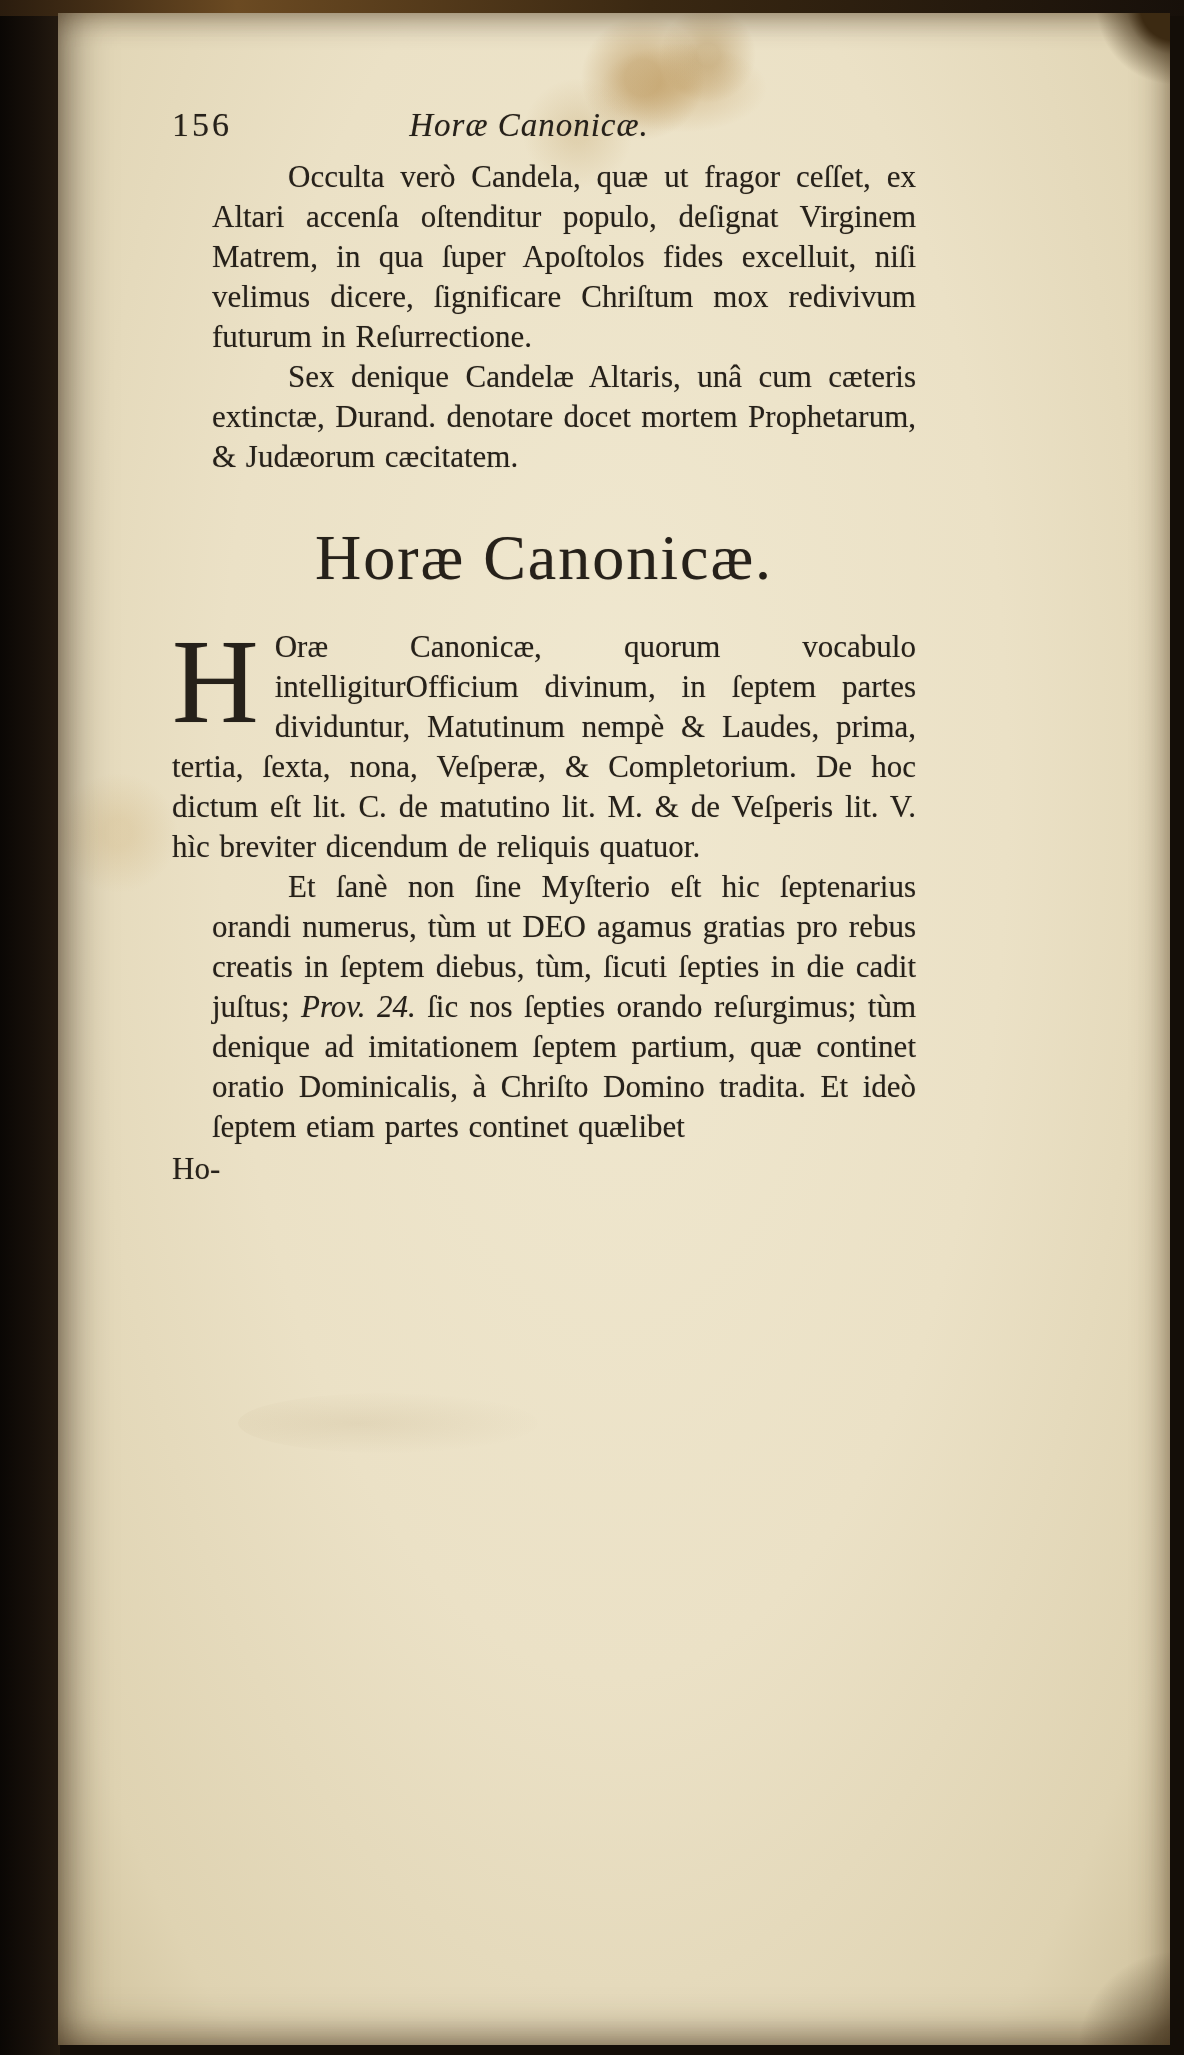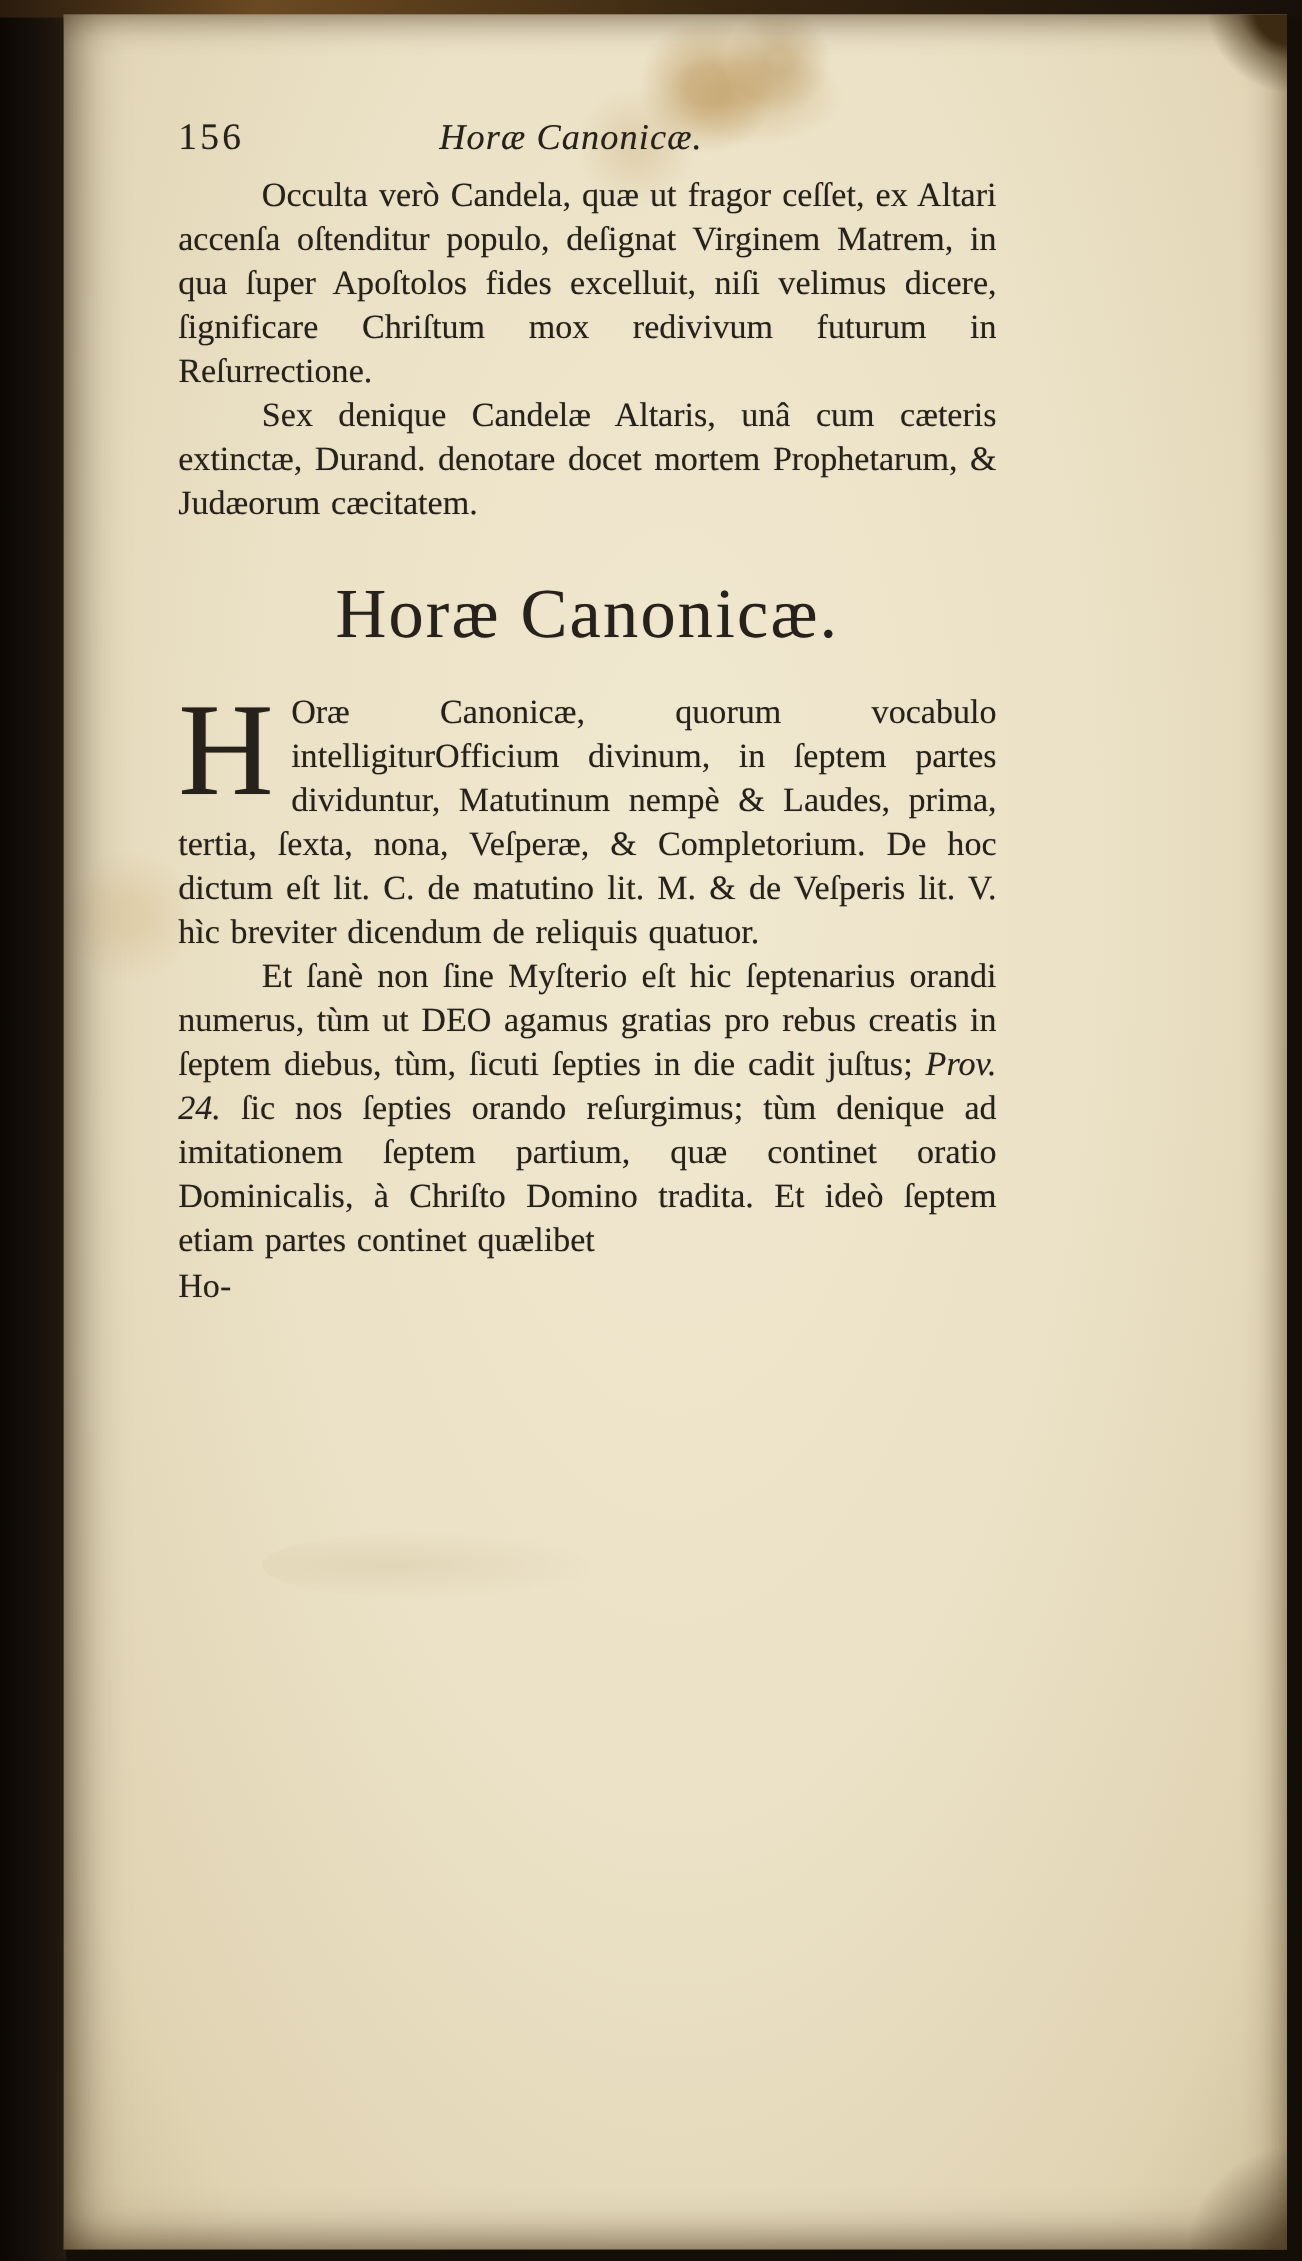--- a/index.html
+++ b/index.html
@@ -42,29 +42,29 @@
     content:"";position:absolute;bottom:0;right:0;width:160px;height:120px;
     background:radial-gradient(circle at 105% 105%, rgba(50,34,14,.55) 0 26px, rgba(50,34,14,0) 100px);
   }
   .stain{position:absolute;border-radius:50%;pointer-events:none;}
   .stain.s1{left:540px;top:30px;width:170px;height:90px;
     background:radial-gradient(ellipse at 50% 50%, rgba(172,122,46,.30), rgba(172,122,46,0) 70%);}
   .stain.s2{left:180px;top:1380px;width:300px;height:60px;
     background:radial-gradient(ellipse at 40% 50%, rgba(140,110,60,.10), rgba(140,110,60,0) 75%);}
 
   .textblock{
-    position:absolute;left:104px;top:92px;width:744px;
+    position:absolute;left:114px;top:92px;width:744px;
     font-size:31px;line-height:40px;
     text-shadow:0 0 1px rgba(45,35,22,.35);
   }
   .pagehead{display:flex;align-items:baseline;margin-bottom:12px;}
   .pagenum{font-size:34px;letter-spacing:3px;}
   .running{flex:1;text-align:center;font-style:italic;font-size:33px;letter-spacing:1px;padding-right:90px;}
   p{margin:0;text-align:justify;word-spacing:2px;}
-  p.indent{text-indent:76px;}
+  p.indent{text-indent:76px;margin-left:40px;}
   .heading{
     font-size:64px;font-weight:normal;text-align:center;
     margin:46px 0 34px 0;letter-spacing:2px;line-height:1.1;
   }
   .dropcap{
     float:left;font-size:120px;line-height:98px;
     padding:6px 16px 0 0;letter-spacing:0;
   }
   .catchword-row{text-align:left;padding-right:48px;margin-top:2px;}
   .catchword{font-size:31px;}

